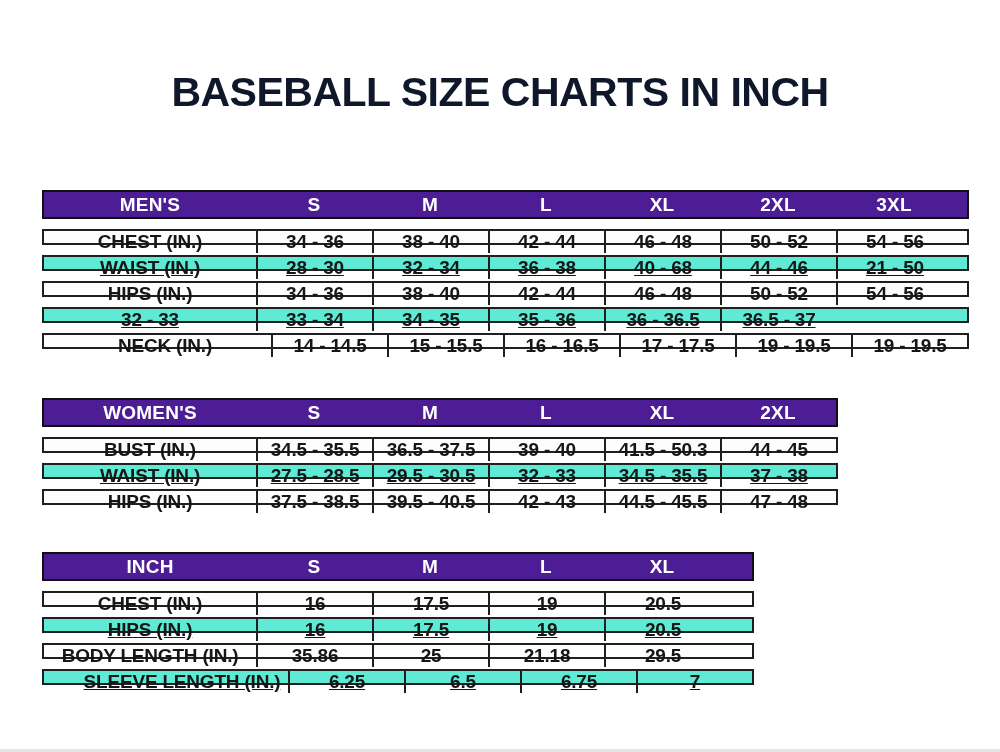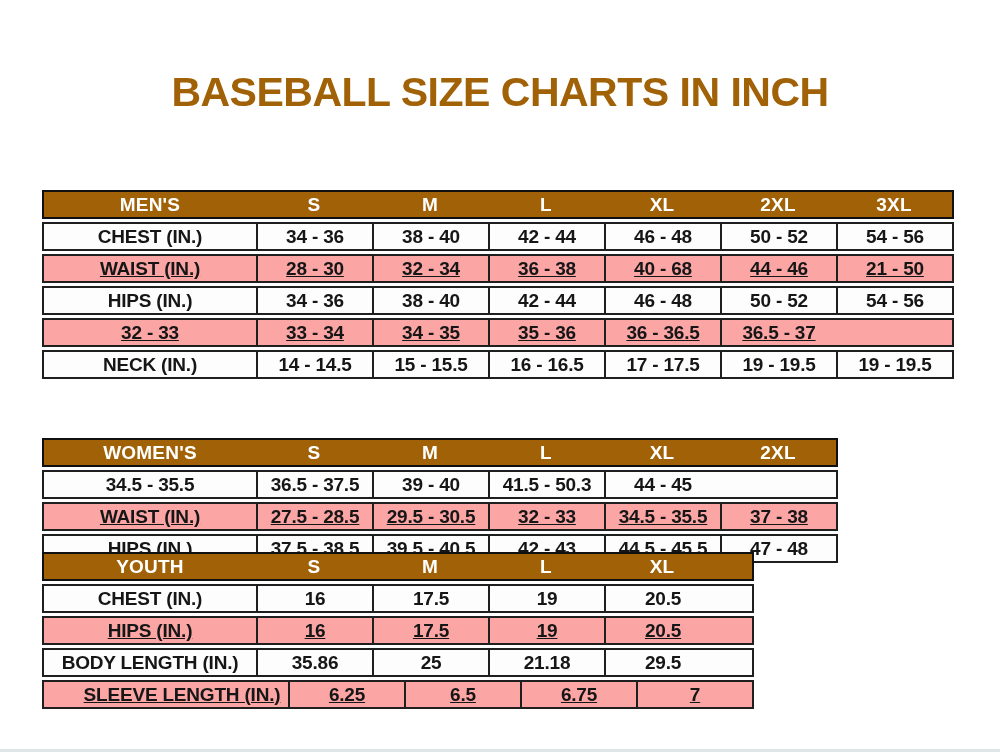--- a/index.html
+++ b/index.html
@@ -11,55 +11,55 @@
     -webkit-font-smoothing: antialiased;
   }
 
   .page-title {
     position: absolute;
     top: 66px; left: 0; right: 0;
     text-align: center;
     font-size: 41px;
     font-weight: 700;
     letter-spacing: -0.5px;
-    color: #a16207;
+    color: #0f172a;
     line-height: 52px;
   }
 
   .size-table {
     position: absolute;
     left: 42px;
     width: max-content;
   }
   .size-table.t-mens   { top: 190px; }
   .size-table.t-womens { top: 398px; }
   .size-table.t-youth  { top: 552px; }
 
   .t-head {
     display: grid;
-    background: #a16207;
+    background: #4c1d95;
     border: 2px solid #101010;
     height: 29px;
     align-items: center;
   }
   .t-head .t-cell {
     color: #ffffff;
     border-left: none;
     letter-spacing: 0.2px;
   }
 
   .t-row {
     display: grid;
     border: 2px solid #1f1f1f;
-    margin-top: 3px;
-    height: 29px;
+    margin-top: 10px;
+    height: 16px;
     background: #fdfdfd;
     align-items: stretch;
   }
-  .t-row.alt { background: #fca5a5; text-decoration: underline; }
+  .t-row.alt { background: #5eead4; text-decoration: underline; }
 
   .t-cell {
     display: flex;
     align-items: center;
     justify-content: center;
     font-size: 19px;
     font-weight: 700;
     white-space: nowrap;
     border-left: 2px solid #1f1f1f;
     letter-spacing: -0.2px;
@@ -117,41 +117,42 @@
       <div class="t-cell">54 - 56</div>
     </div>
     <div class="t-row alt" style="grid-template-columns: 212px repeat(6, 116px);">
       <div class="t-cell">32 - 33</div>
       <div class="t-cell">33 - 34</div>
       <div class="t-cell">34 - 35</div>
       <div class="t-cell">35 - 36</div>
       <div class="t-cell">36 - 36.5</div>
       <div class="t-cell">36.5 - 37</div>
     </div>
-    <div class="t-row" style="grid-template-columns: 212px repeat(6, 116px);">
+    <div class="t-row" style="grid-template-columns: 212px repeat(6, 116px); padding-left: 15px;">
       <div class="t-cell">NECK (IN.)</div>
       <div class="t-cell">14 - 14.5</div>
       <div class="t-cell">15 - 15.5</div>
       <div class="t-cell">16 - 16.5</div>
       <div class="t-cell">17 - 17.5</div>
       <div class="t-cell">19 - 19.5</div>
       <div class="t-cell">19 - 19.5</div>
     </div>
   </div>
 
 <div class="size-table t-womens">
-    <div class="t-head" style="grid-template-columns: 212px repeat(5, 116px); margin-top: 40px;">
+    <div class="t-head" style="grid-template-columns: 212px repeat(5, 116px);">
       <div class="t-cell">WOMEN'S</div>
       <div class="t-cell">S</div>
       <div class="t-cell">M</div>
       <div class="t-cell">L</div>
       <div class="t-cell">XL</div>
       <div class="t-cell">2XL</div>
     </div>
     <div class="t-row" style="grid-template-columns: 212px repeat(5, 116px);">
+      <div class="t-cell">BUST (IN.)</div>
       <div class="t-cell">34.5 - 35.5</div>
       <div class="t-cell">36.5 - 37.5</div>
       <div class="t-cell">39 - 40</div>
       <div class="t-cell">41.5 - 50.3</div>
       <div class="t-cell">44 - 45</div>
     </div>
     <div class="t-row alt" style="grid-template-columns: 212px repeat(5, 116px);">
       <div class="t-cell">WAIST (IN.)</div>
       <div class="t-cell">27.5 - 28.5</div>
       <div class="t-cell">29.5 - 30.5</div>
@@ -164,21 +165,21 @@
       <div class="t-cell">37.5 - 38.5</div>
       <div class="t-cell">39.5 - 40.5</div>
       <div class="t-cell">42 - 43</div>
       <div class="t-cell">44.5 - 45.5</div>
       <div class="t-cell">47 - 48</div>
     </div>
   </div>
 
 <div class="size-table t-youth">
     <div class="t-head" style="grid-template-columns: 212px repeat(4, 116px);">
-      <div class="t-cell">YOUTH</div>
+      <div class="t-cell">INCH</div>
       <div class="t-cell">S</div>
       <div class="t-cell">M</div>
       <div class="t-cell">L</div>
       <div class="t-cell">XL</div>
     </div>
     <div class="t-row" style="grid-template-columns: 212px repeat(4, 116px);">
       <div class="t-cell">CHEST (IN.)</div>
       <div class="t-cell">16</div>
       <div class="t-cell">17.5</div>
       <div class="t-cell">19</div>

